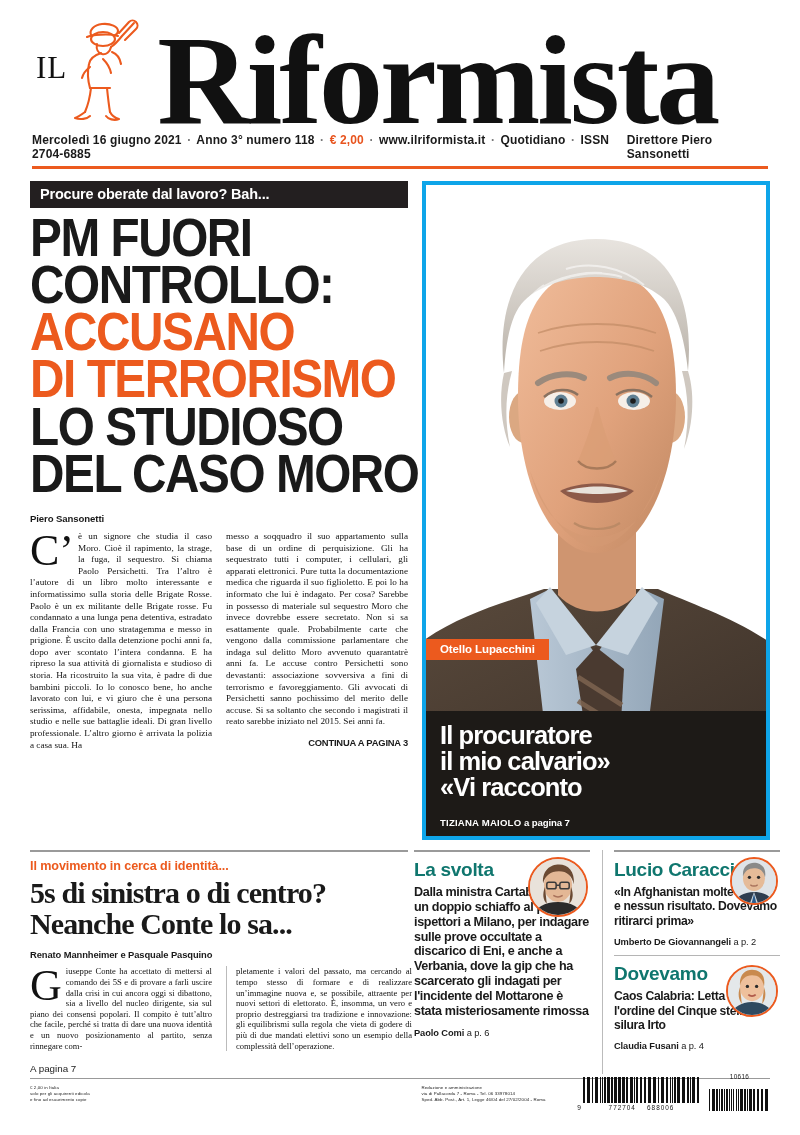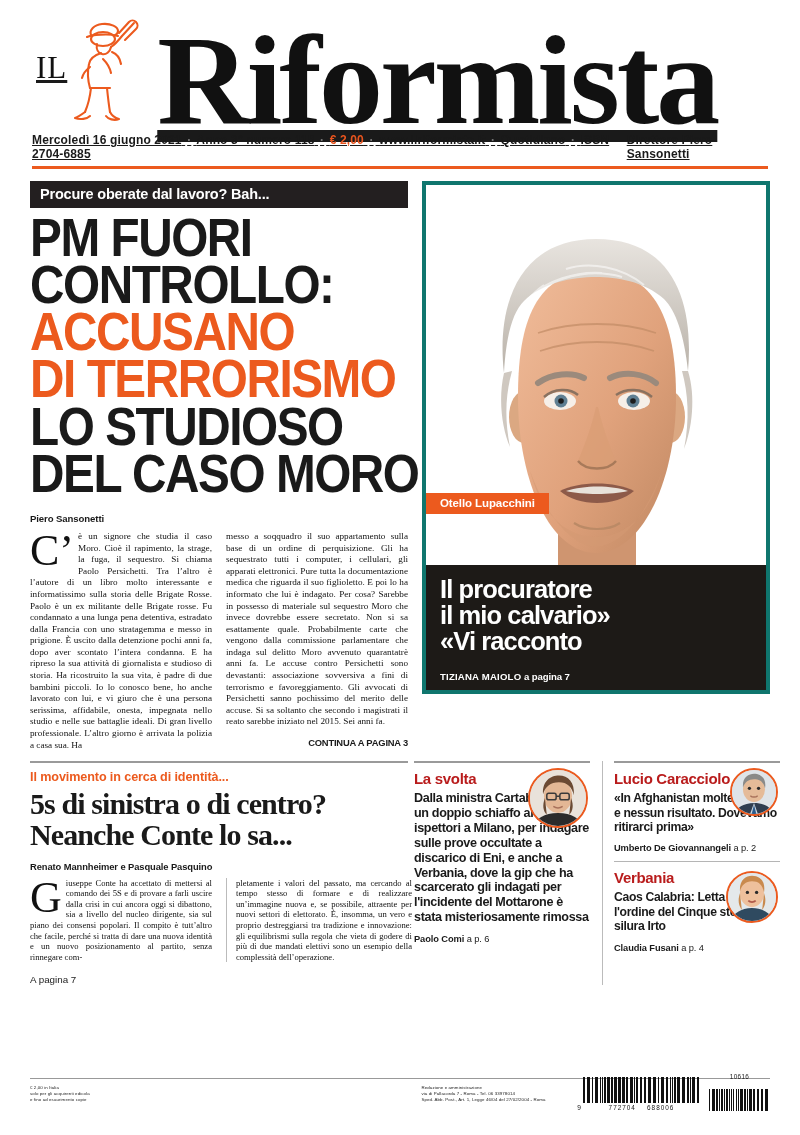--- a/index.html
+++ b/index.html
@@ -6,21 +6,21 @@
   html, body {
     width: 800px; height: 1135px;
     background: #ffffff;
     font-family: "Liberation Sans", sans-serif;
     color: #1a1a1a;
     overflow: hidden;
   }
   .page { position: relative; width: 800px; height: 1135px; padding: 0 30px; }
 
   
-  .masthead { position: relative; height: 170px; text-decoration: underline; }
+  .masthead { position: relative; height: 170px; }
   .logo-row { display: flex; align-items: flex-end; height: 125px; padding-top: 38px; }
   .il-word {
     font-family: "Liberation Serif", serif;
     font-size: 31px; letter-spacing: 1px; color: #111;
     line-height: 1; margin-bottom: 42px; margin-left: 6px;
   }
   .mascot { width: 96px; height: 112px; margin-left: -4px; margin-bottom: 2px; flex: 0 0 auto; }
   .title-word {
     font-family: "Liberation Serif", serif;
     font-weight: 700;
@@ -82,21 +82,21 @@
     float: left; font-size: 44px; line-height: 36px;
     padding: 2px 4px 0 0; font-weight: 400;
   }
   .continua {
     text-align: right; font-family: "Liberation Sans", sans-serif;
     font-weight: bold; font-size: 9.4px; letter-spacing: -0.2px;
     margin-top: 9px; color: #1a1a1a;
   }
 
   
-  .photo-box { position: relative; border: 4px solid #0f766e; height: 513px; overflow: hidden; background:#e5e5e5; }
+  .photo-box { position: relative; border: 4px solid #0ea5e9; height: 659px; overflow: hidden; background:#e5e5e5; }
   .portrait { position: absolute; inset: 0; }
   .cap-tag {
     position: absolute; left: 0; bottom: 176px;
     background: #ec5a1e; color: #fff;
     font-size: 11.5px; font-weight: bold; letter-spacing: -0.1px;
     padding: 4px 14px 5px 14px; z-index: 3;
   }
   .cap-block {
     position: absolute; left: 0; right: 0; bottom: 24px;
     background: #1d1a17; color: #fff; z-index: 2;
@@ -142,21 +142,21 @@
   .sub-col.bordered { border-left: 1px solid #bbb; padding-left: 9px; width: 186px; flex: 0 0 186px; }
   .pagelink {
     font-family: "Liberation Sans", sans-serif; font-size: 9.8px;
     margin-top: 12px; color: #1a1a1a;
   }
 
   
   .col-narrow { width: 176px; flex: 0 0 176px; }
   .col-narrow2 { width: 178px; flex: 0 0 178px; border-left: 1px solid #bbb; padding-left: 11px; }
   .sec-title {
-    color: #b91c1c; font-size: 15px; font-weight: bold;
+    color: #0f766e; font-size: 19px; font-weight: bold;
     letter-spacing: -0.3px; margin-bottom: 4px;
   }
   .sec-head { position: relative; }
   .sec-body {
     font-size: 12.6px; font-weight: bold; line-height: 1.18;
     letter-spacing: -0.35px; color: #1a1a1a;
   }
   .sec-body.small { font-size: 12.2px; }
   .sec-credit { font-size: 9.3px; margin-top: 9px; letter-spacing: -0.1px; }
   .sec-credit b { font-weight: bold; }
@@ -427,21 +427,21 @@
           <div class="sec-credit">
             <b>Umberto De Giovannangeli</b>
             <span>a p. 2</span>
           </div>
         </div>
 
         <div class="rule-thin"></div>
 
         <div>
           <div class="sec-head">
-            <div class="sec-title">Verbania</div>
+            <div class="sec-title">Dovevamo</div>
             <div class="avatar av3">
               <svg viewBox="0 0 52 52">
                 <rect width="52" height="52" fill="#e4e8ea"></rect>
                 <path d="M26 38 C13 38 4 45 3 54 L49 54 C48 45 39 38 26 38 Z" fill="#2f4a60"></path>
                 <ellipse cx="26" cy="22" rx="13" ry="15" fill="#eec09c"></ellipse>
                 <path d="M13 20 C12 8 19 3 26 3 C34 3 41 8 39 21 C37 12 33 9 26 9 C19 9 15 13 13 20 Z" fill="#c98a4e"></path>
                 <path d="M13 22 C10 30 12 36 15 40 L13 22 Z" fill="#c98a4e"></path>
                 <path d="M39 22 C42 30 40 36 37 40 L39 22 Z" fill="#c98a4e"></path>
                 <circle cx="21" cy="21" r="1.8" fill="#2a2a2a"></circle>
                 <circle cx="31" cy="21" r="1.8" fill="#2a2a2a"></circle>

